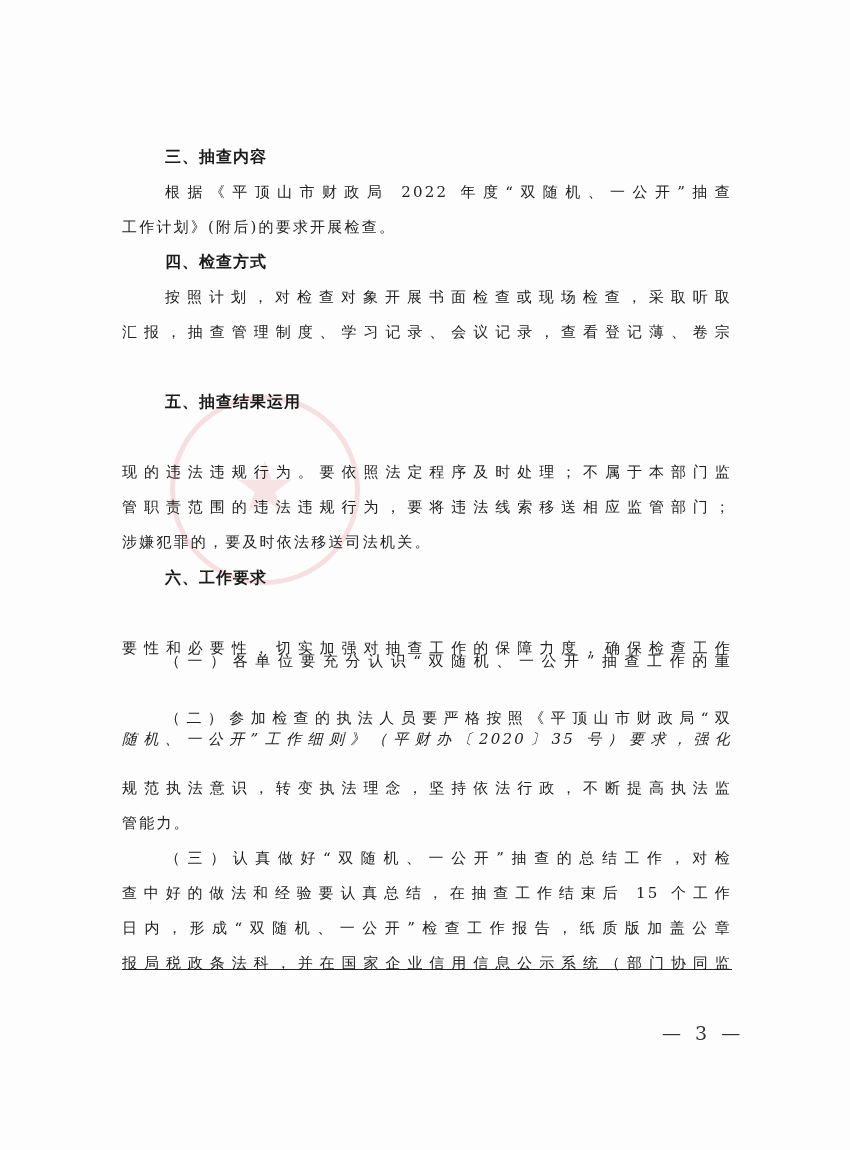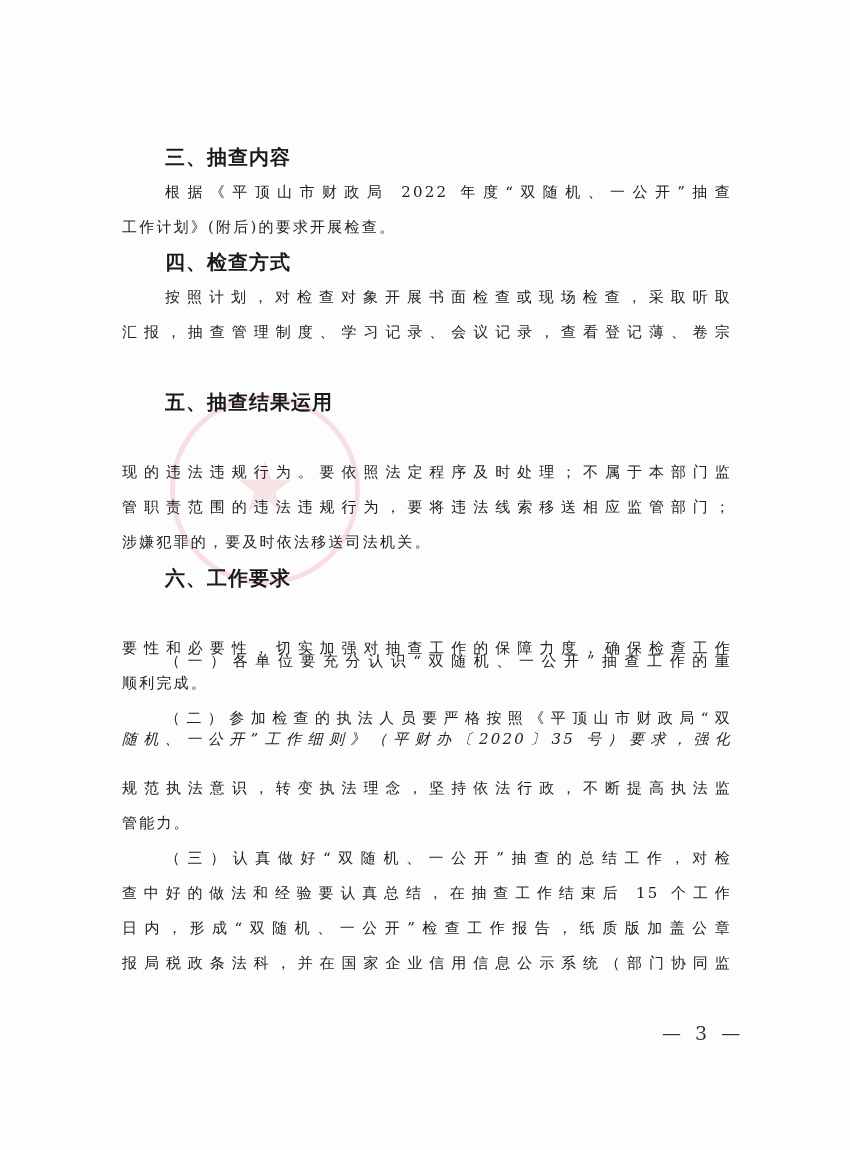--- a/index.html
+++ b/index.html
@@ -26,21 +26,21 @@
     }
     .line {
       position: absolute; left: 122px; width: 610px;
       font-size: 15px; line-height: 30px; white-space: nowrap;
       letter-spacing: 2.2px;
     }
     .line.indent { left: 165px; width: 567px; }
     .heading {
       position: absolute; left: 165px;
       font-family: "DejaVu Sans", "Liberation Sans", sans-serif;
-      font-weight: bold; font-size: 20px; line-height: 30px;
+      font-weight: bold; font-size: 16px; line-height: 30px;
       letter-spacing: 1px; color: #1a1a1a;
     }
     .justify { text-align: justify; text-align-last: justify; }
     .page-number {
       position: absolute; left: 662px; top: 1018px;
       font-size: 19px; line-height: 30px; letter-spacing: 4px; color: #333;
     }
   </style>
 </head>
 <body>
@@ -61,26 +61,25 @@
 
   <div class="heading" style="top:387px;">五、抽查结果运用</div>
   <div class="line justify" style="top:457px;">现的违法违规行为。要依照法定程序及时处理；不属于本部门监</div>
   <div class="line justify" style="top:492px;">管职责范围的违法违规行为，要将违法线索移送相应监管部门；</div>
   <div class="line" style="top:527px;">涉嫌犯罪的，要及时依法移送司法机关。</div>
 
   <div class="heading" style="top:563px;">六、工作要求</div>
 
   <div class="line indent justify" style="top:598px;margin-top:48px;">（一）各单位要充分认识“双随机、一公开”抽查工作的重</div>
   <div class="line justify" style="top:633px;">要性和必要性，切实加强对抽查工作的保障力度，确保检查工作</div>
-  <div class="line" style="top:668px;">顺利完成。</div>
 
   <div class="line indent justify" style="top:703px;">（二）参加检查的执法人员要严格按照《平顶山市财政局“双</div>
   <div class="line justify" style="top:724px;font-style:italic;">随机、一公开”工作细则》（平财办〔2020〕35 号）要求，强化</div>
   <div class="line justify" style="top:773px;">规范执法意识，转变执法理念，坚持依法行政，不断提高执法监</div>
   <div class="line" style="top:808px;">管能力。</div>
 
   <div class="line indent justify" style="top:843px;">（三）认真做好“双随机、一公开”抽查的总结工作，对检</div>
   <div class="line justify" style="top:878px;">查中好的做法和经验要认真总结，在抽查工作结束后 15 个工作</div>
   <div class="line justify" style="top:913px;">日内，形成“双随机、一公开”检查工作报告，纸质版加盖公章</div>
-  <div class="line justify" style="top:948px;">报局税政条法科，并在国家企业信用信息公示系统（部门协同监</div>
+  <div class="line justify" style="top:948px;text-decoration:underline;">报局税政条法科，并在国家企业信用信息公示系统（部门协同监</div>
 
   <div class="page-number">— 3 —</div>
 </div>
 
 </body></html>

